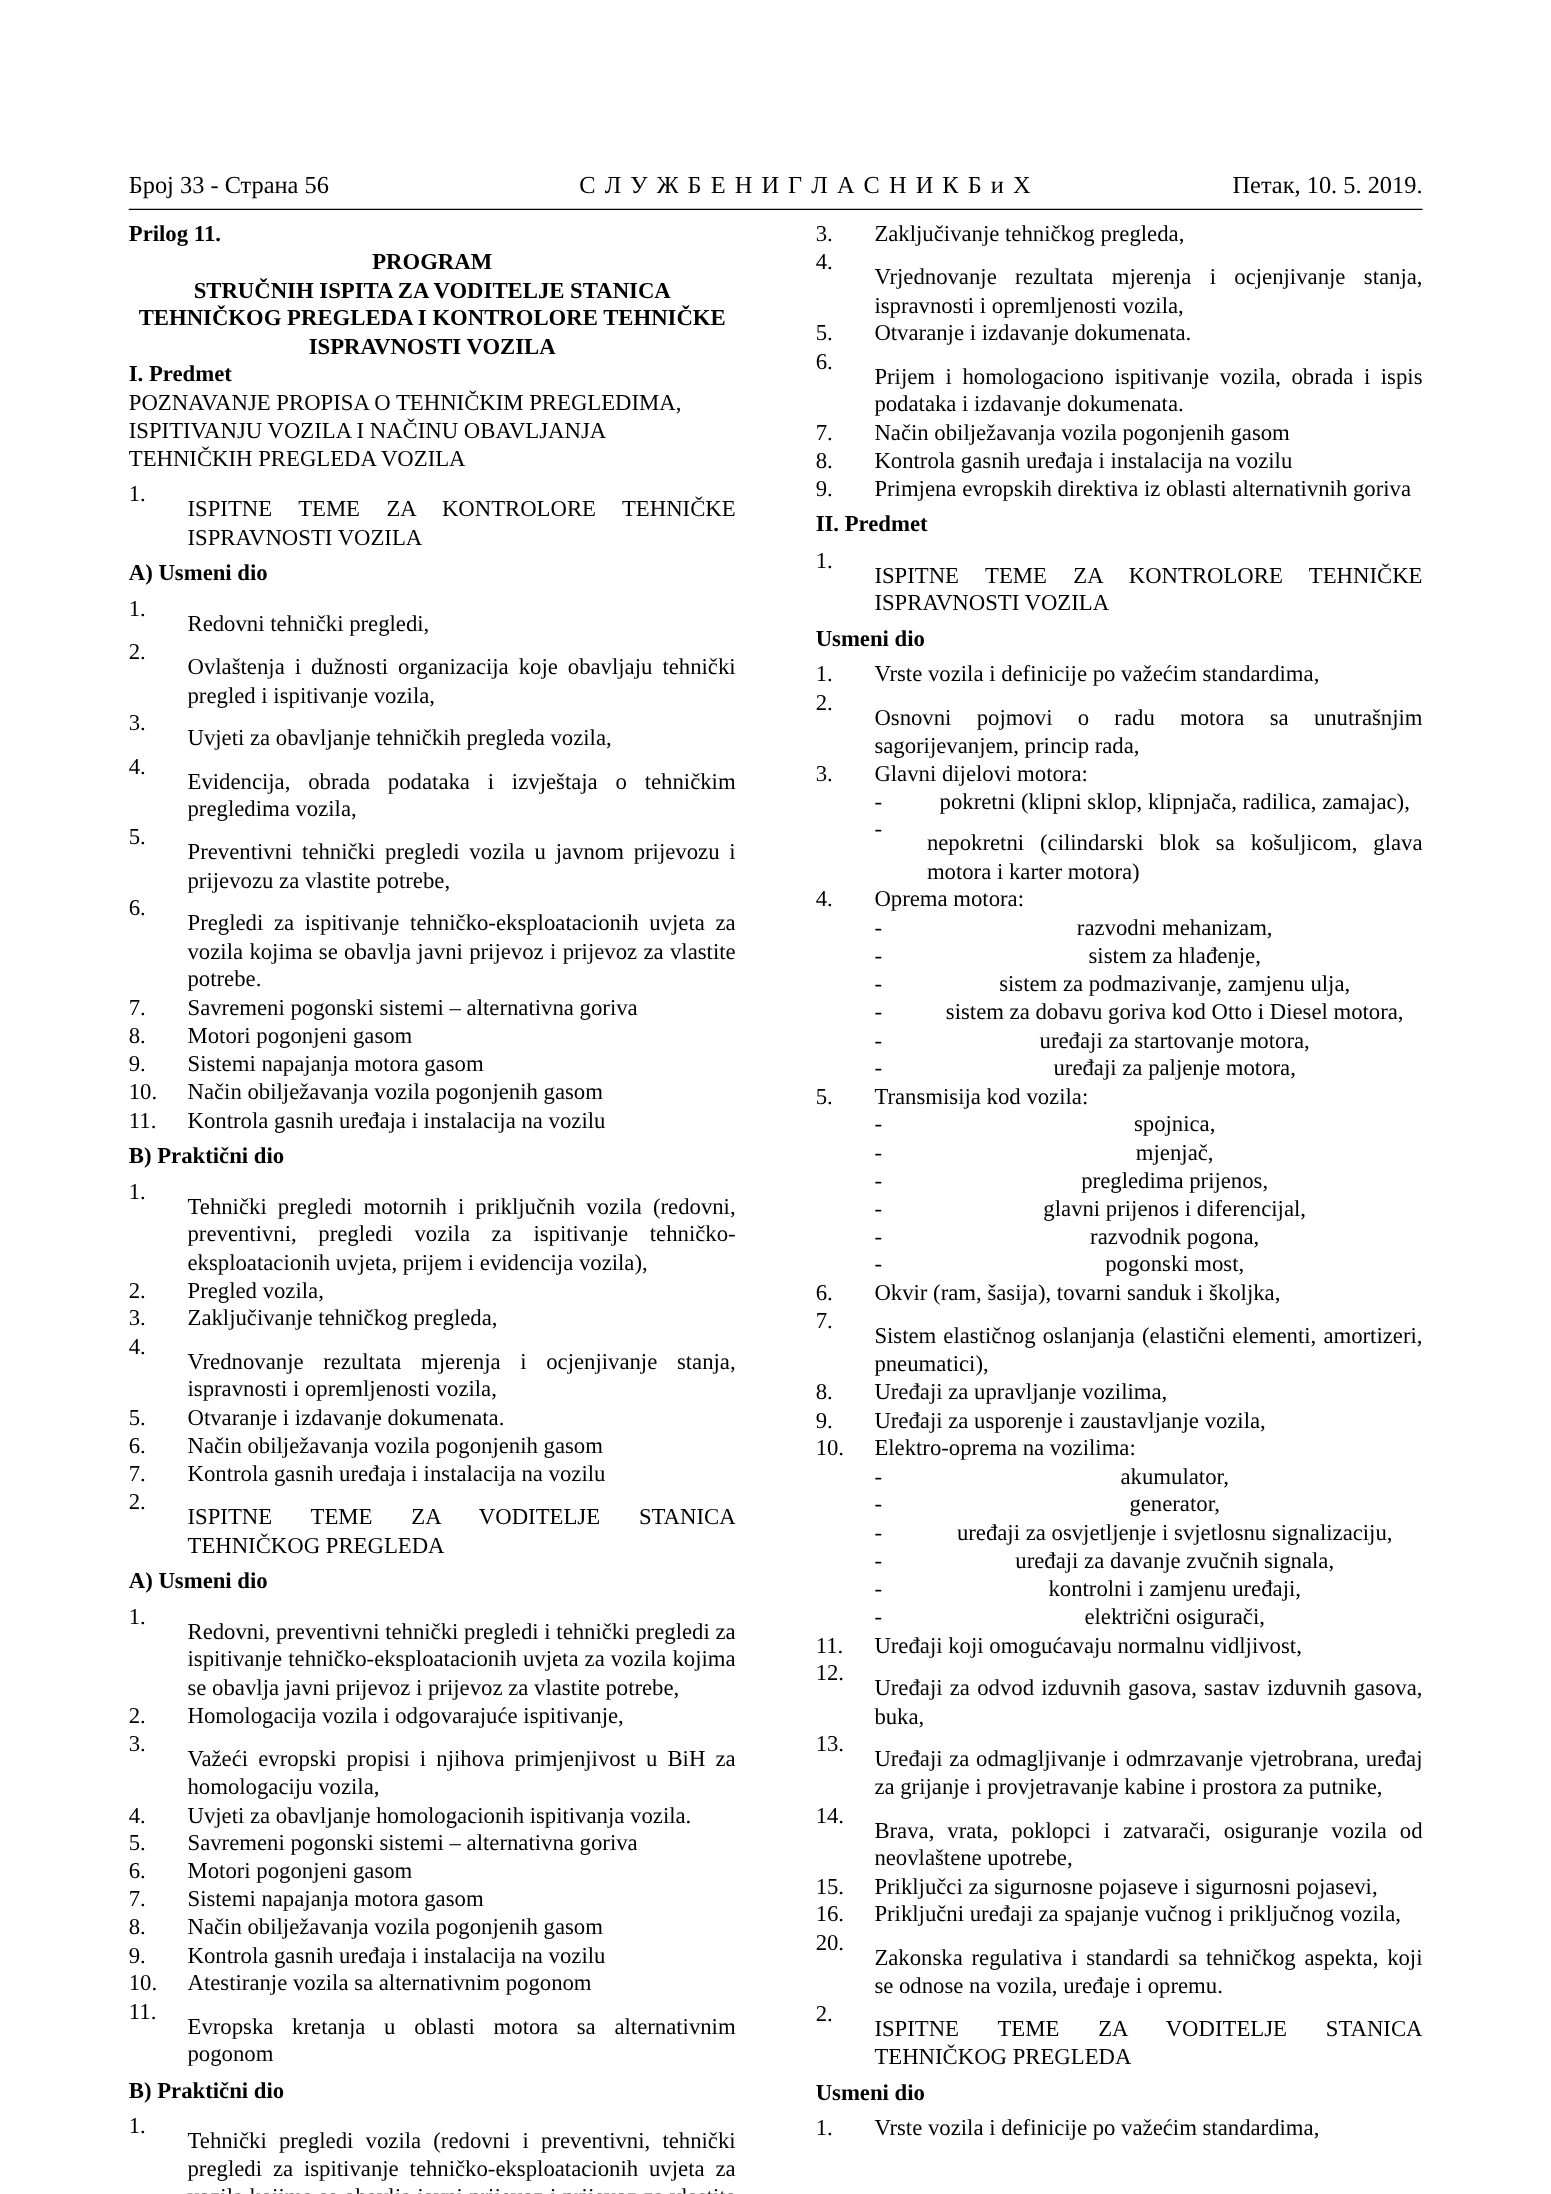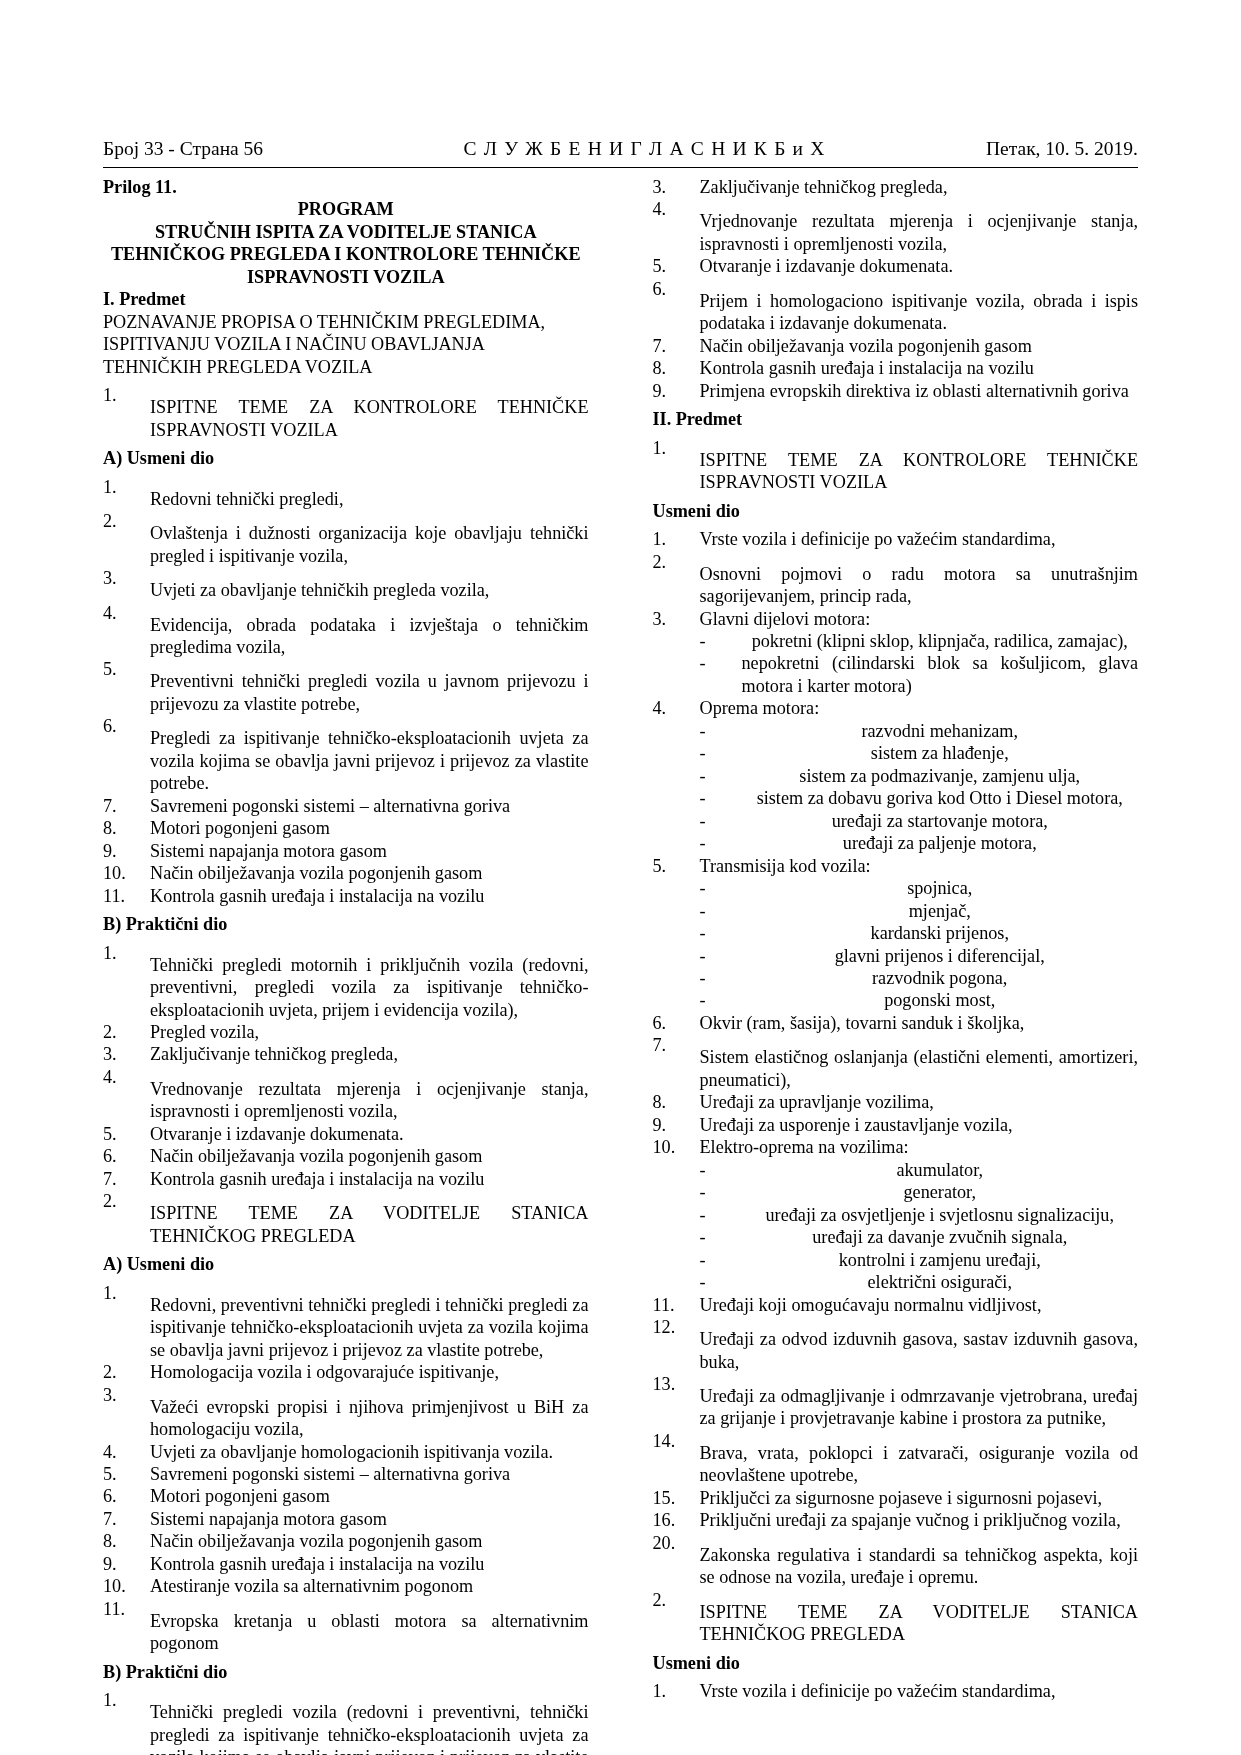--- a/index.html
+++ b/index.html
@@ -99,20 +99,21 @@
     margin-left: 47px;
   }
   .subrow .dash {
     flex: 0 0 42px;
     white-space: nowrap;
   }
   .subrow .txt { flex: 1 1 auto; text-align: center; }
   .subrow .txt.just {
     text-align: justify;
     text-align-last: left;
+    margin-top: 11px;
   }
   .space-sm { height: 6px; }
 </style>
 </head>
 <body>
 
 <div class="page">
 
   <div class="running-head">
     <span class="rh-left">Број 33 - Страна 56</span>
@@ -409,21 +410,21 @@
         <div class="subrow">
             <span class="dash">-</span>
             <span class="txt">spojnica,</span>
           </div>
         <div class="subrow">
             <span class="dash">-</span>
             <span class="txt">mjenjač,</span>
           </div>
         <div class="subrow">
             <span class="dash">-</span>
-            <span class="txt">kardanski prijenos,</span>
+            <span class="txt">pregledima prijenos,</span>
           </div>
         <div class="subrow">
             <span class="dash">-</span>
             <span class="txt">glavni prijenos i diferencijal,</span>
           </div>
         <div class="subrow">
             <span class="dash">-</span>
             <span class="txt">razvodnik pogona,</span>
           </div>
         <div class="subrow">

